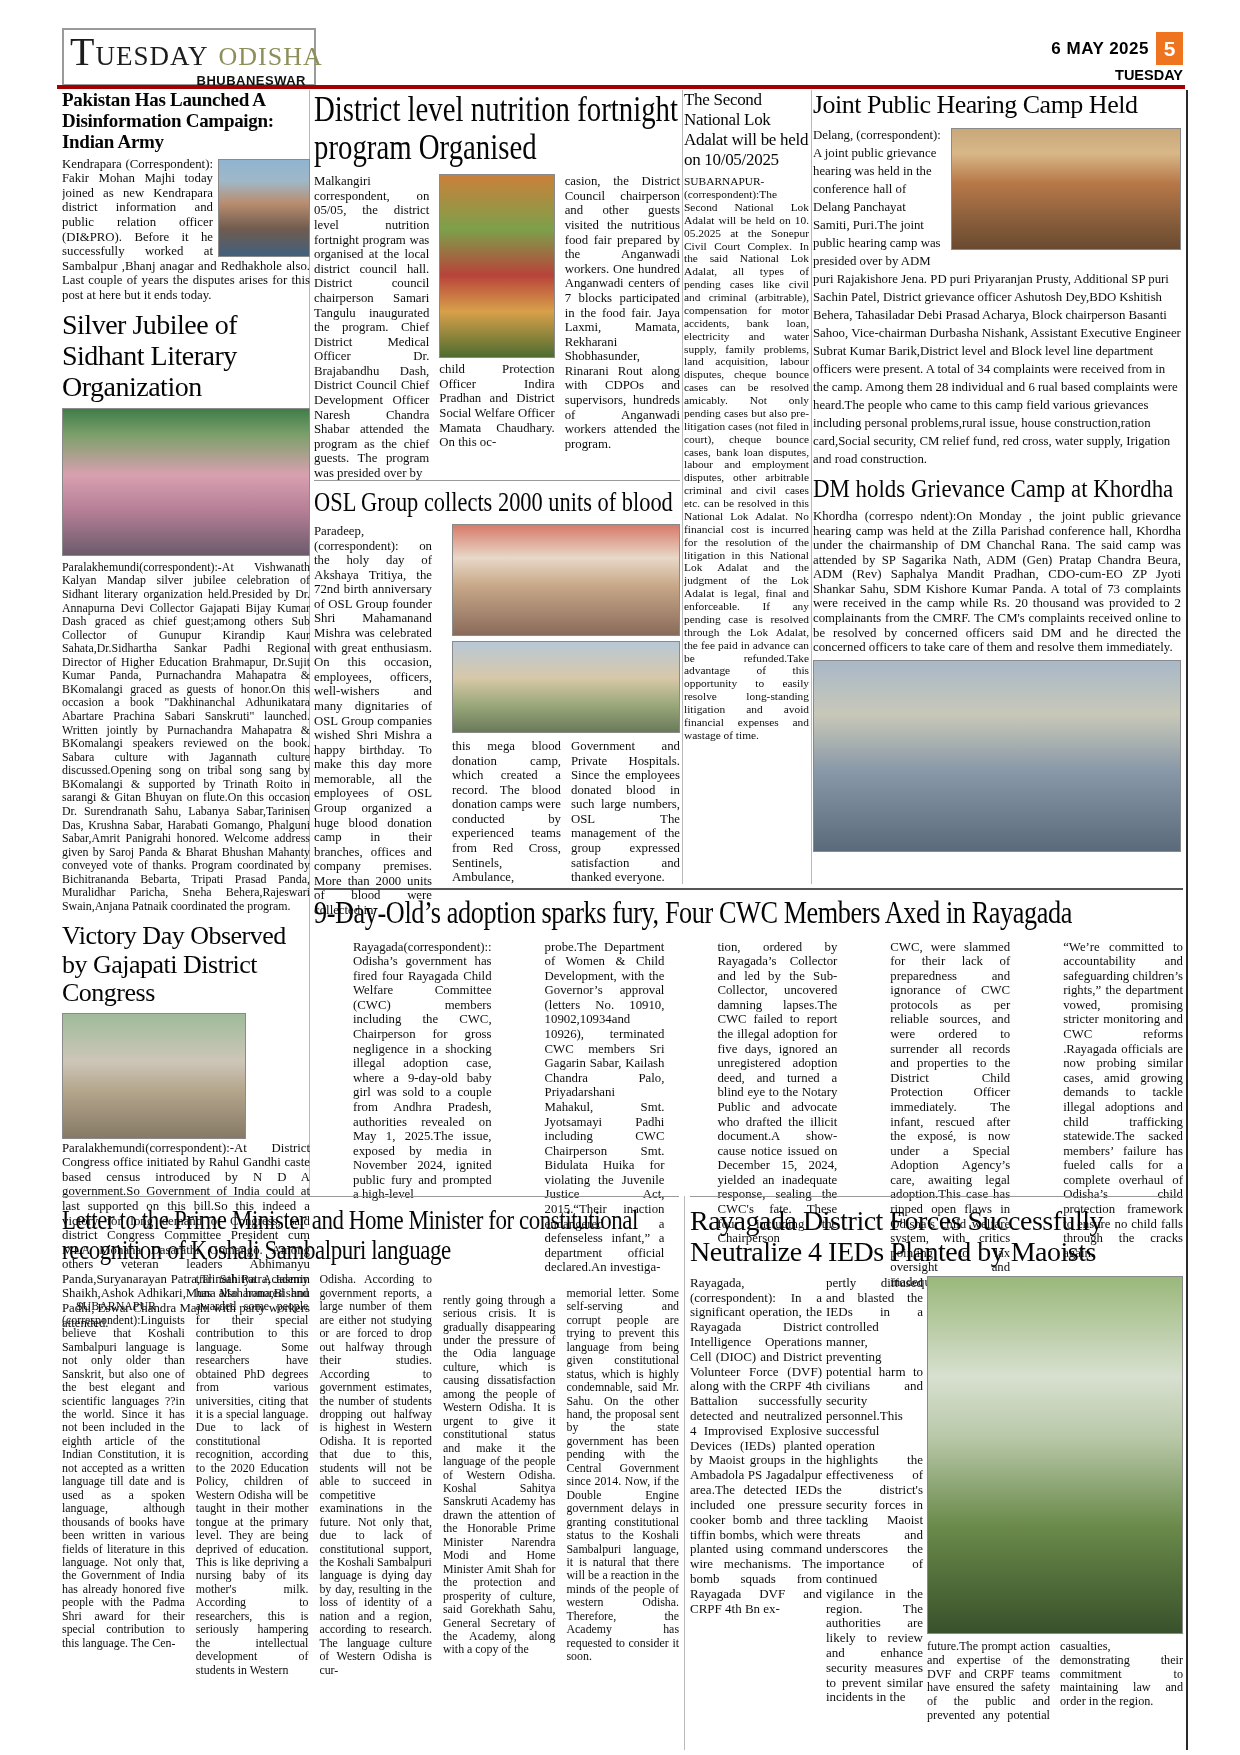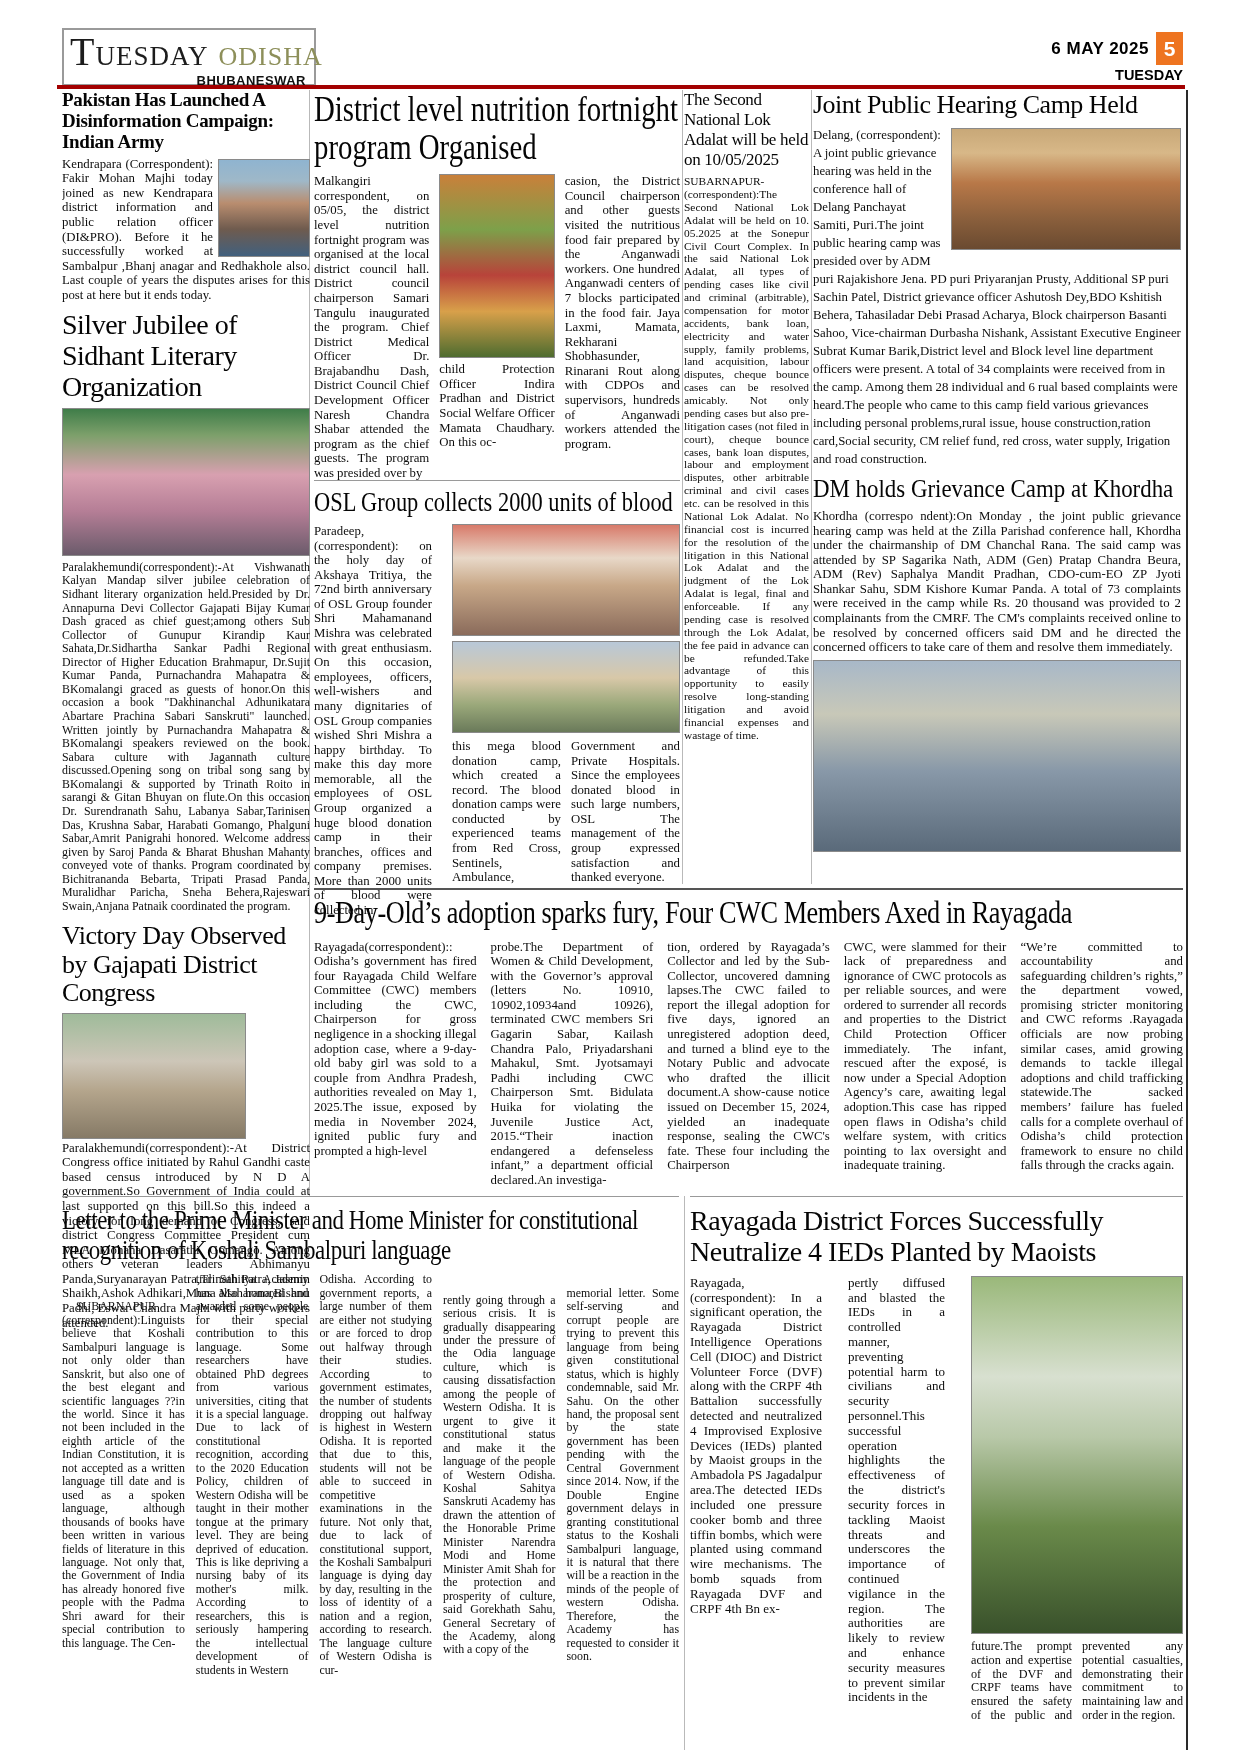--- a/index.html
+++ b/index.html
@@ -71,33 +71,33 @@
   #col-right { position:absolute; left:813px; top:90px; width:368px; }
   .jh-photo { float:right; width:230px; height:122px; margin:3px 0 4px 7px;
     background:linear-gradient(180deg,#c8a878 0%,#d8b888 20%,#b87848 45%,#8a5f3c 75%,#6a4a30 100%); }
   .dm-photo { width:100%; height:192px; margin-top:5px;
     background:linear-gradient(180deg,#a8b8c8 0%,#c8c8b8 28%,#8898a8 58%,#5a6a7a 100%); }
   
   #sec-adoption { position:absolute; left:314px; top:888px; width:869px; border-top:2px solid #555; padding-top:6px; }
   .adopt-hl { font-size:32px; line-height:1.05; letter-spacing:-0.5px; white-space:nowrap;
     transform:scaleX(0.82); transform-origin:0 0; width:122%; }
   .cols-5 { gap:14px; margin-top:10px; }
-  .cols-5 > div { flex:1; }
+  .cols-5 > div { flex:1;margin-left:39px; }
   
   #sec-koshali { position:absolute; left:62px; top:1196px; width:617px; border-top:1px solid #999; padding-top:8px; }
   .kos-hl { font-size:27px; line-height:1.12; letter-spacing:-0.5px;
     transform:scaleX(0.85); transform-origin:0 0; width:117.6%; }
   .cols-k { gap:11px; margin-top:8px;align-items:center; }
   .cols-k > div { flex:1; }
   .bt-k { font-size:11.9px; line-height:1.13; text-align:justify; }
   .indent { text-indent:14px; }
   
   #sec-ied { position:absolute; left:690px; top:1196px; width:493px; border-top:1px solid #999; padding-top:8px; }
   .ied-hl { font-size:28px; line-height:1.12; letter-spacing:-0.5px; }
-  .ied-body { display:flex; gap:26px; margin-top:8px; }
+  .ied-body { display:flex; gap:4px; margin-top:8px; }
   .ied-c1 { width:132px; flex:none; font-size:13px; }
   .ied-c2 { width:97px; flex:none; font-size:13px; }
   .ied-right { flex:1; }
   .ied-photo { width:100%; height:358px; margin-bottom:6px;
     background:linear-gradient(180deg,#9ab87a 0%,#d8e0d0 28%,#b8c8a8 45%,#6a8a4a 70%,#39512b 100%); }
   .bt-i { font-size:12.2px; line-height:1.14; text-align:justify; }
 </style>
 </head>
 <body>
 

